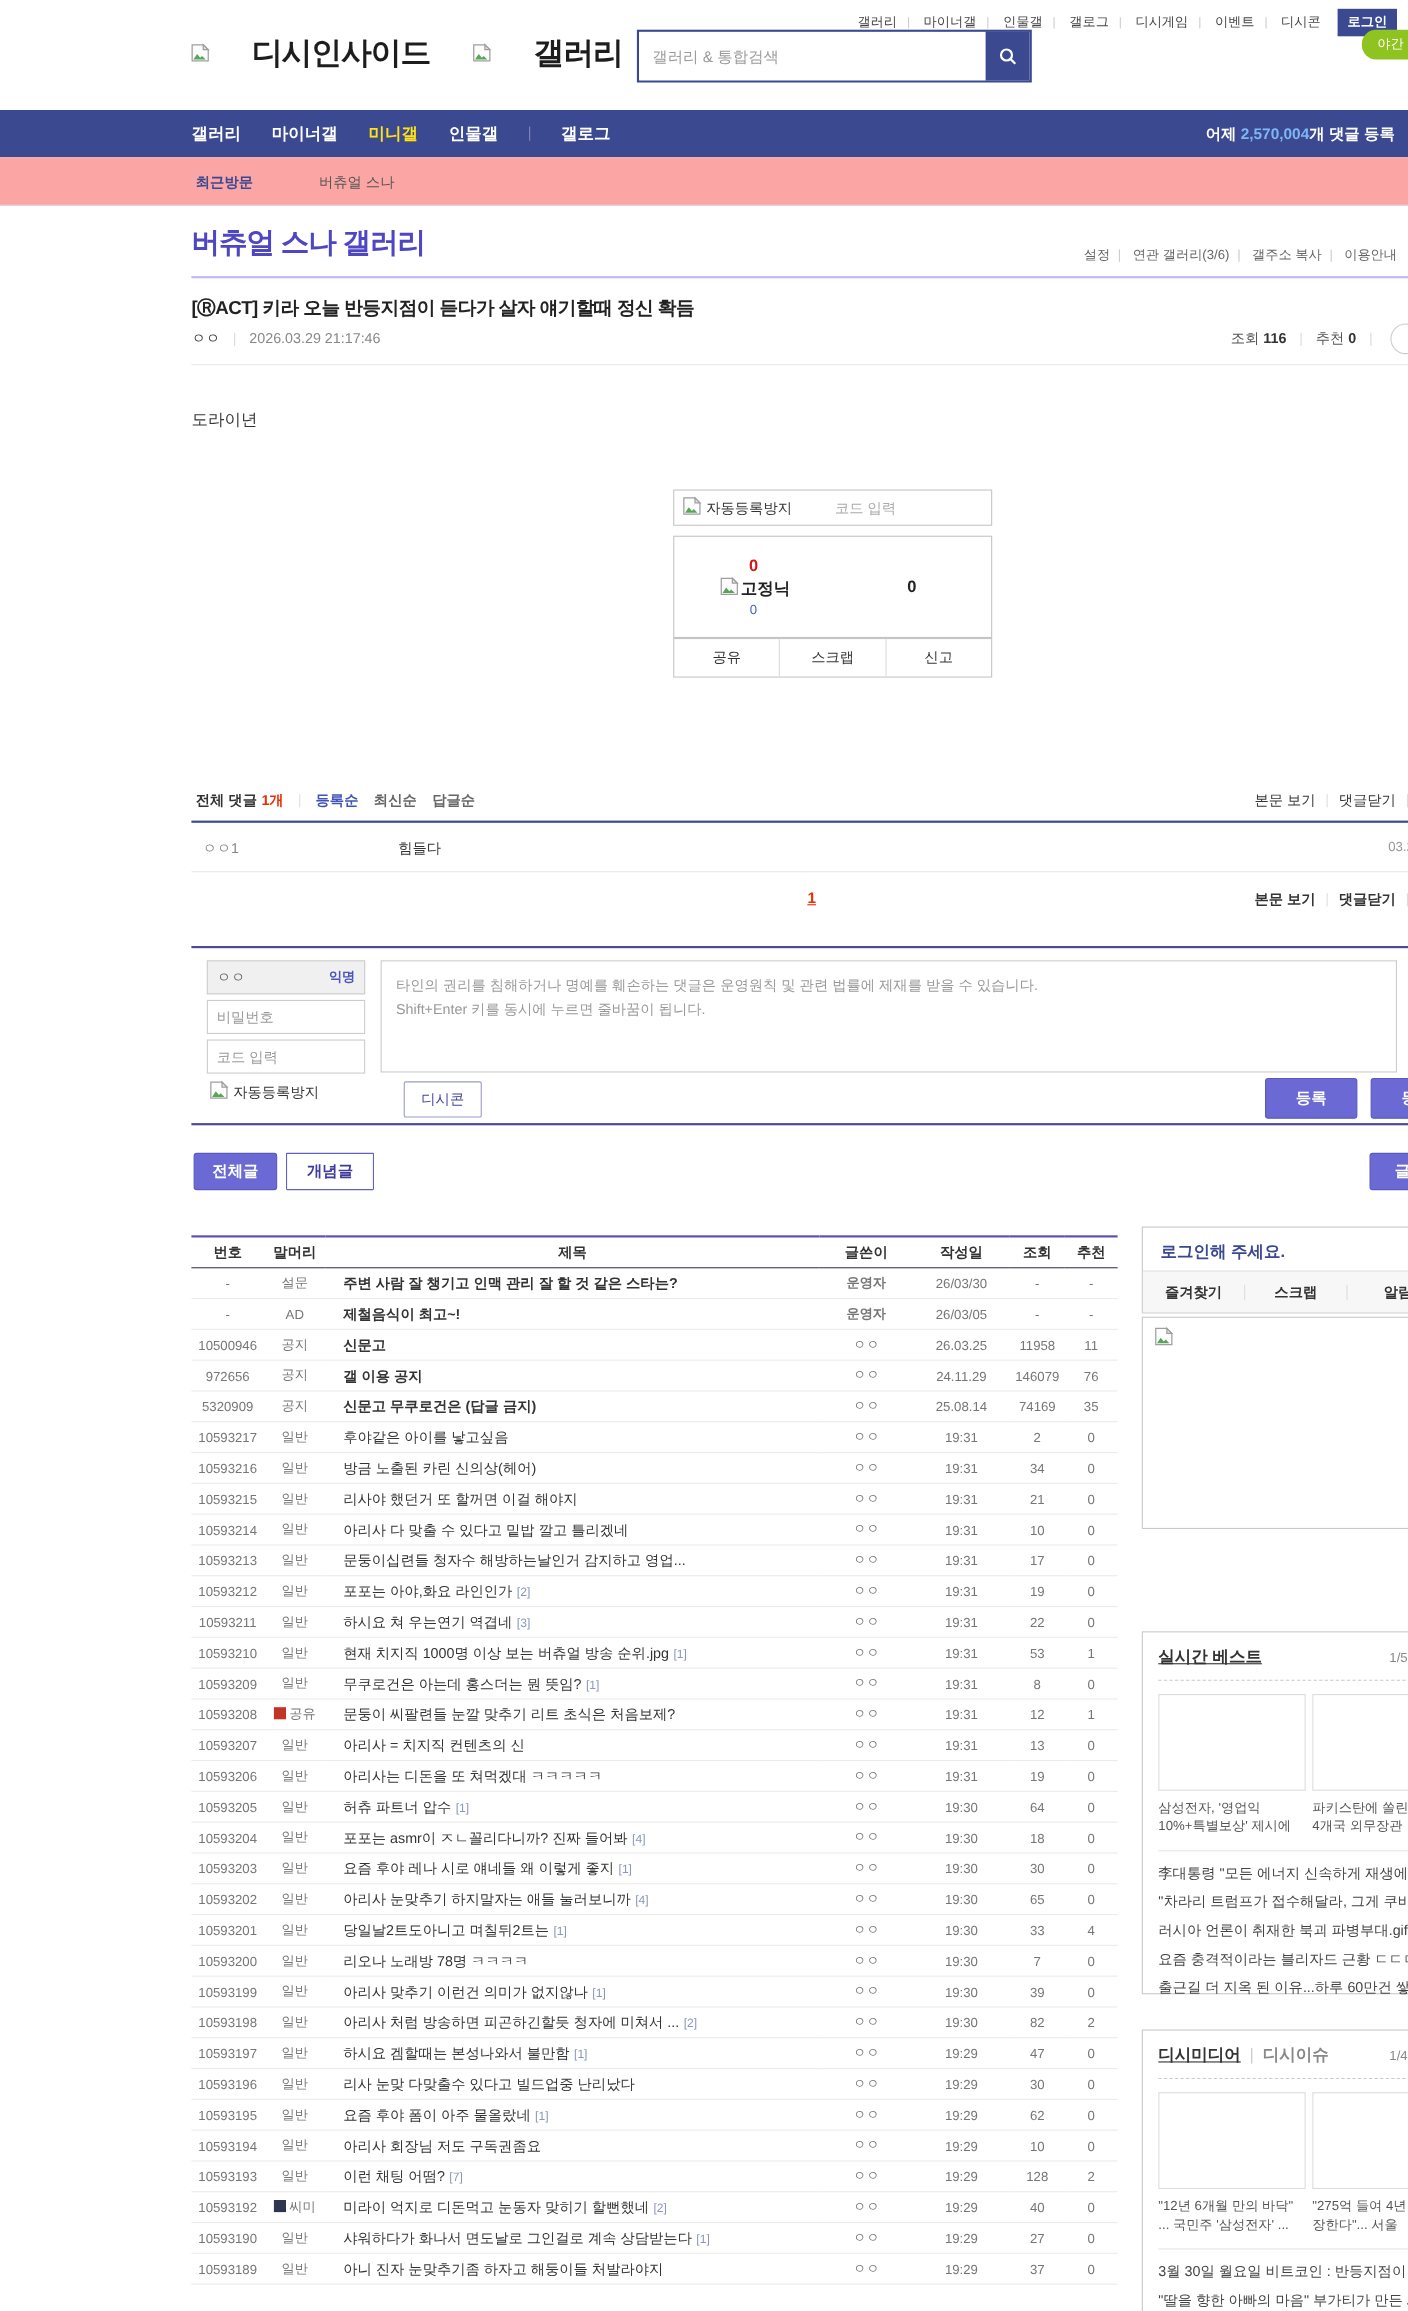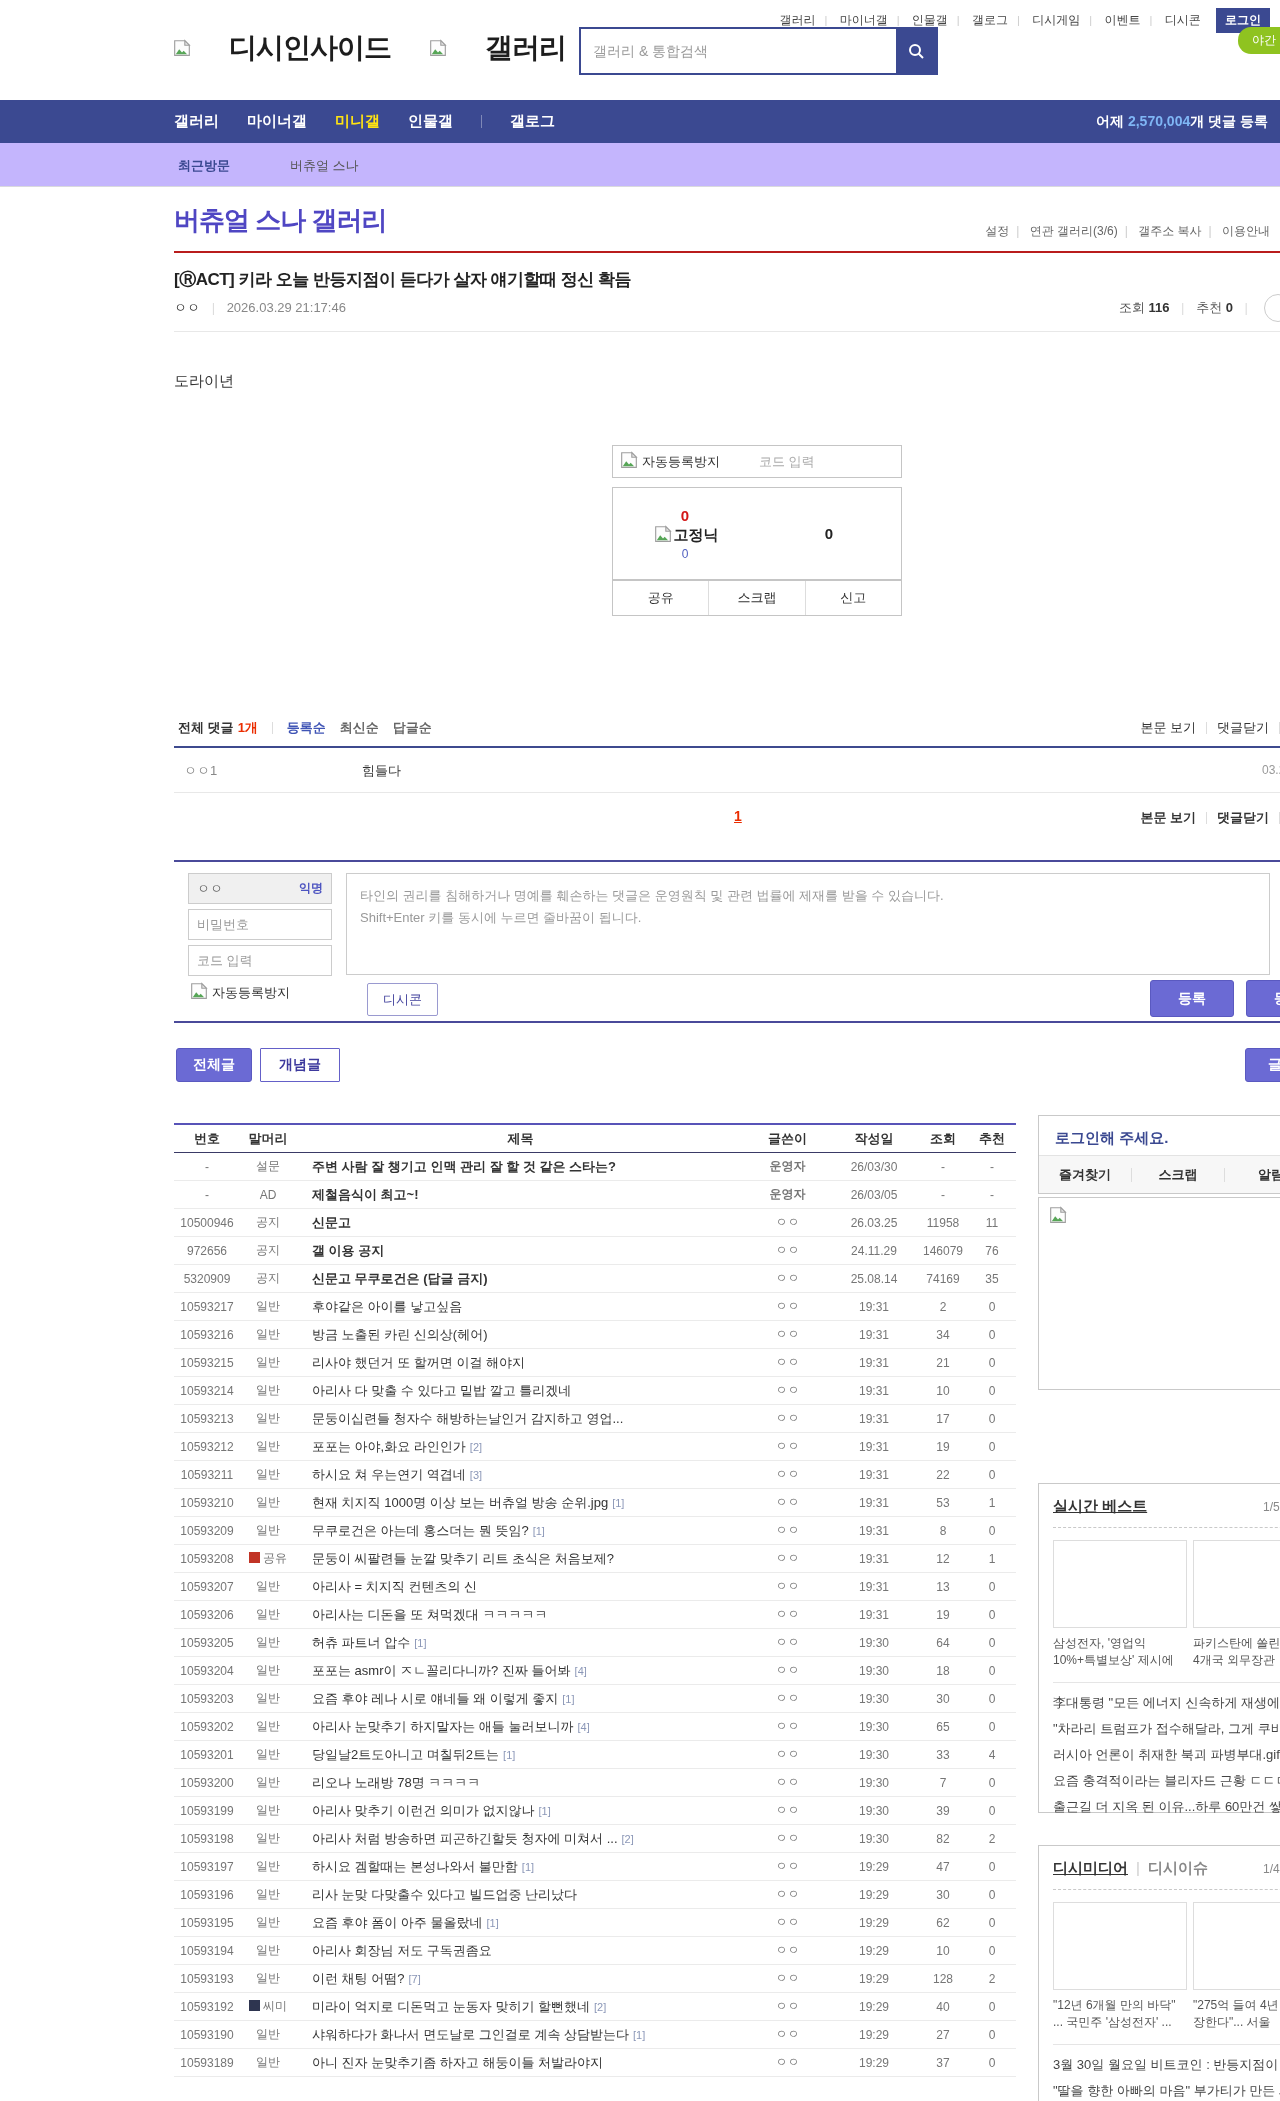--- a/index.html
+++ b/index.html
@@ -28,27 +28,27 @@
   
   .navbar{position:absolute;top:100px;left:0;width:1280px;height:43px;background:#3b4991;
           display:flex;align-items:center;}
   .nav-items{margin-left:174px;display:flex;gap:28px;align-items:center;font-size:15px;font-weight:bold;color:#fff;}
   .nav-item.active{color:#ffe312;}
   .nav-divider{width:1px;height:13px;background:rgba(255,255,255,.35);}
   .nav-stat{margin-left:auto;margin-right:12px;font-size:14px;font-weight:bold;color:#fff;white-space:nowrap;}
   .nav-stat .num{color:#7fb6f5;}
 
   
-  .crumbs{position:absolute;top:143px;left:0;width:1280px;height:44px;background:#c4b5fd;
+  .crumbs{position:absolute;top:143px;left:0;width:1280px;height:44px;background:#fca5a5;
           border-bottom:1px solid #d9d9de;box-sizing:border-box;}
   .crumb-recent{position:absolute;left:178px;top:14px;font-size:13px;font-weight:bold;color:#3b4991;}
   .crumb-cur{position:absolute;left:290px;top:14px;font-size:13px;color:#555;}
 
   
-  .galhead{position:absolute;top:187px;left:174px;width:1106px;height:66px;border-bottom:2px solid #b91c1c;box-sizing:border-box;}
+  .galhead{position:absolute;top:187px;left:174px;width:1106px;height:66px;border-bottom:2px solid #c4b5fd;box-sizing:border-box;}
   .gal-title{position:absolute;left:0;top:16px;font-size:26px;font-weight:bold;color:#4f46c3;letter-spacing:-1px;}
   .gal-links{position:absolute;right:10px;top:36px;font-size:12px;color:#666;white-space:nowrap;}
   .gal-links .sep{color:#ccc;margin:0 7px;}
 
   
   .post-title{position:absolute;top:268px;left:174px;font-size:17px;font-weight:bold;color:#222;letter-spacing:-0.5px;}
   .post-meta{position:absolute;top:299px;left:174px;width:1082px;font-size:13px;color:#888;}
   .post-meta .author{color:#333;}
   .post-meta .sep{color:#ddd;margin:0 8px;}
   .post-meta-r{position:absolute;right:0;top:0;color:#555;white-space:nowrap;}

